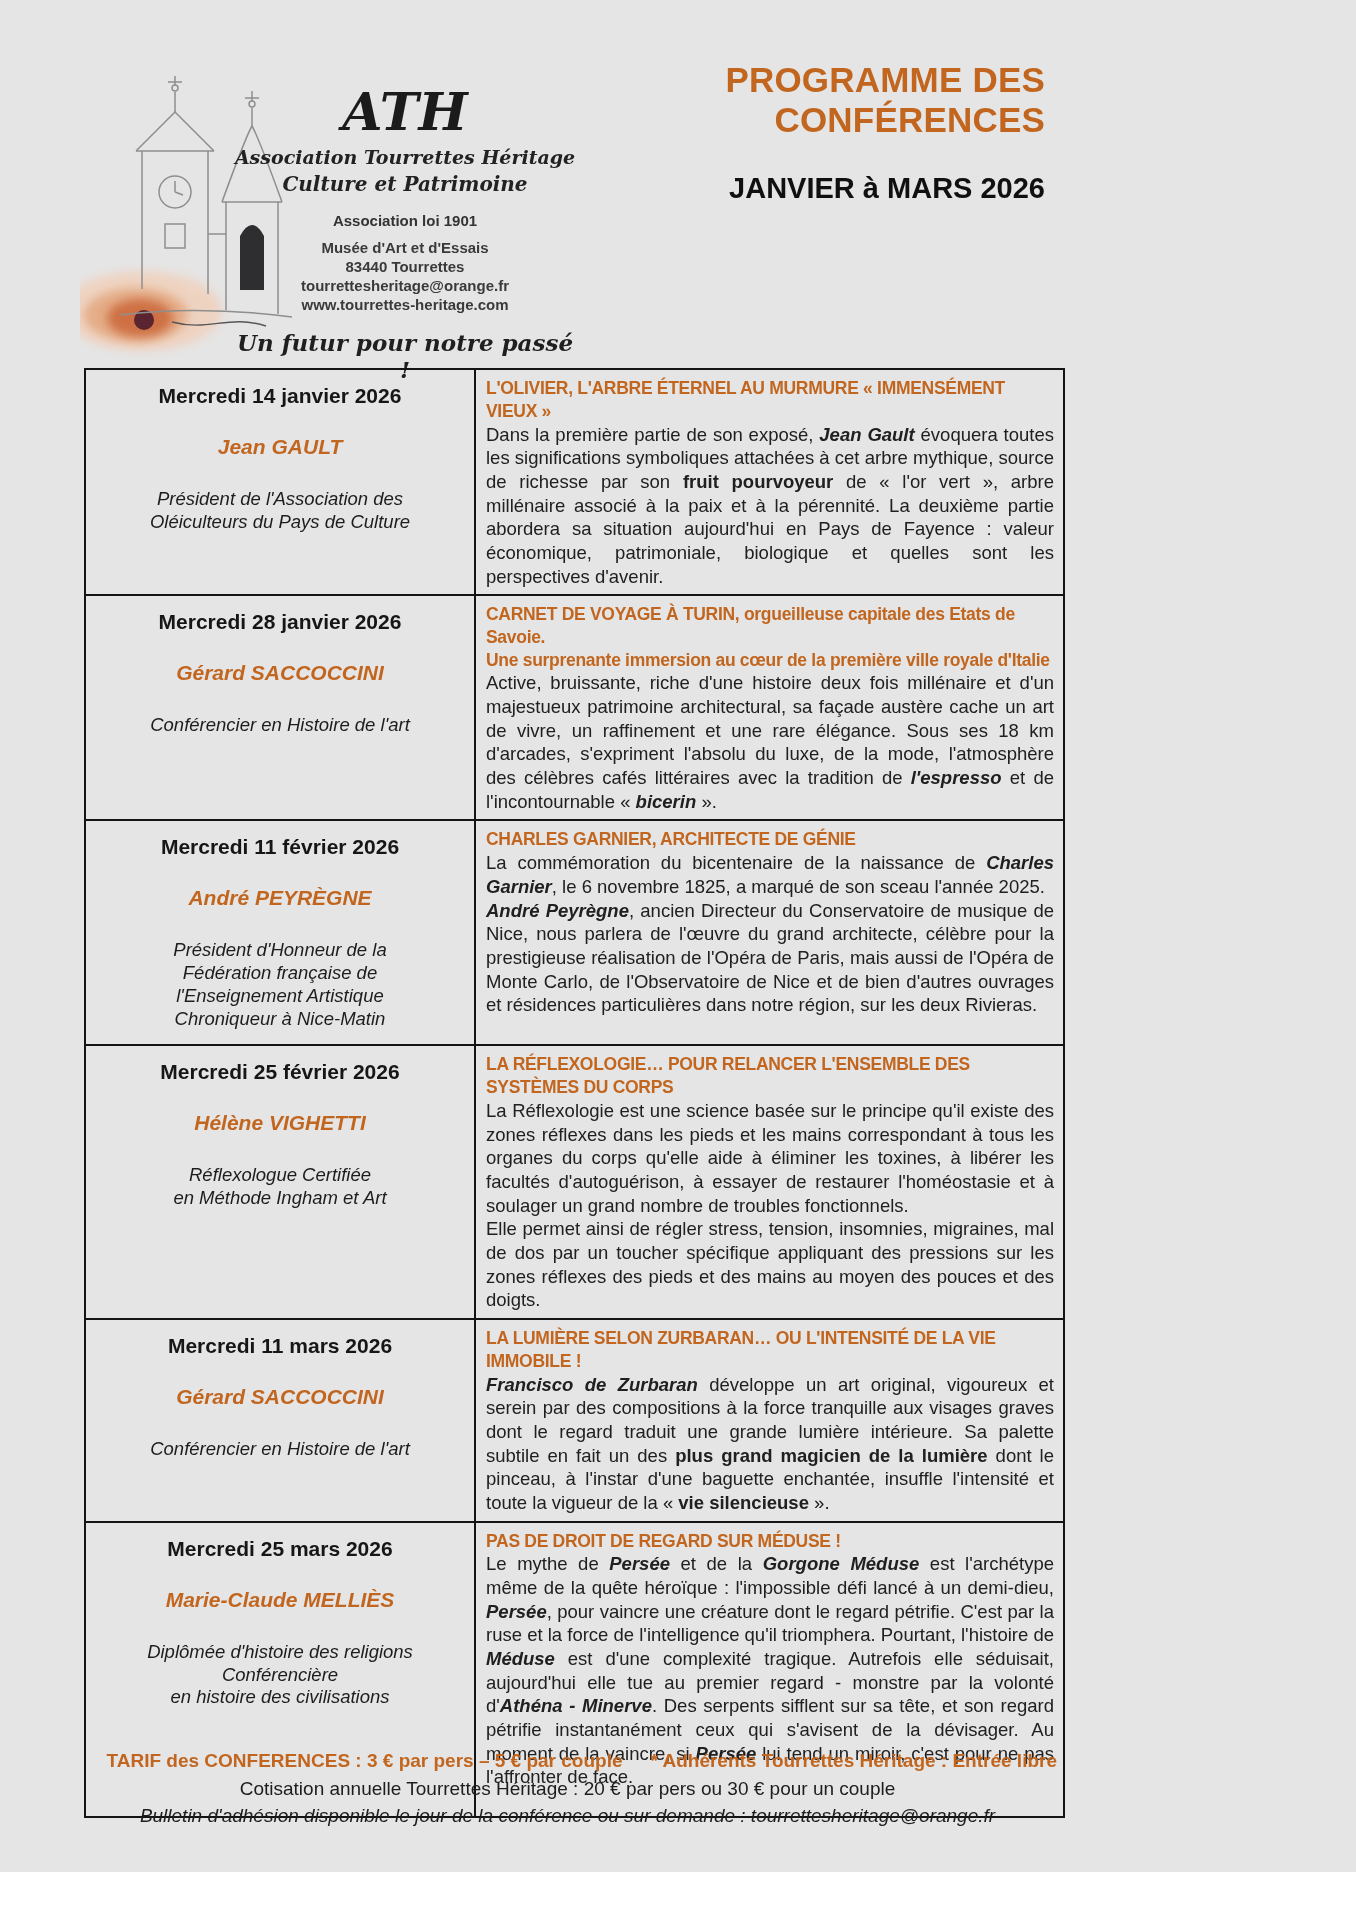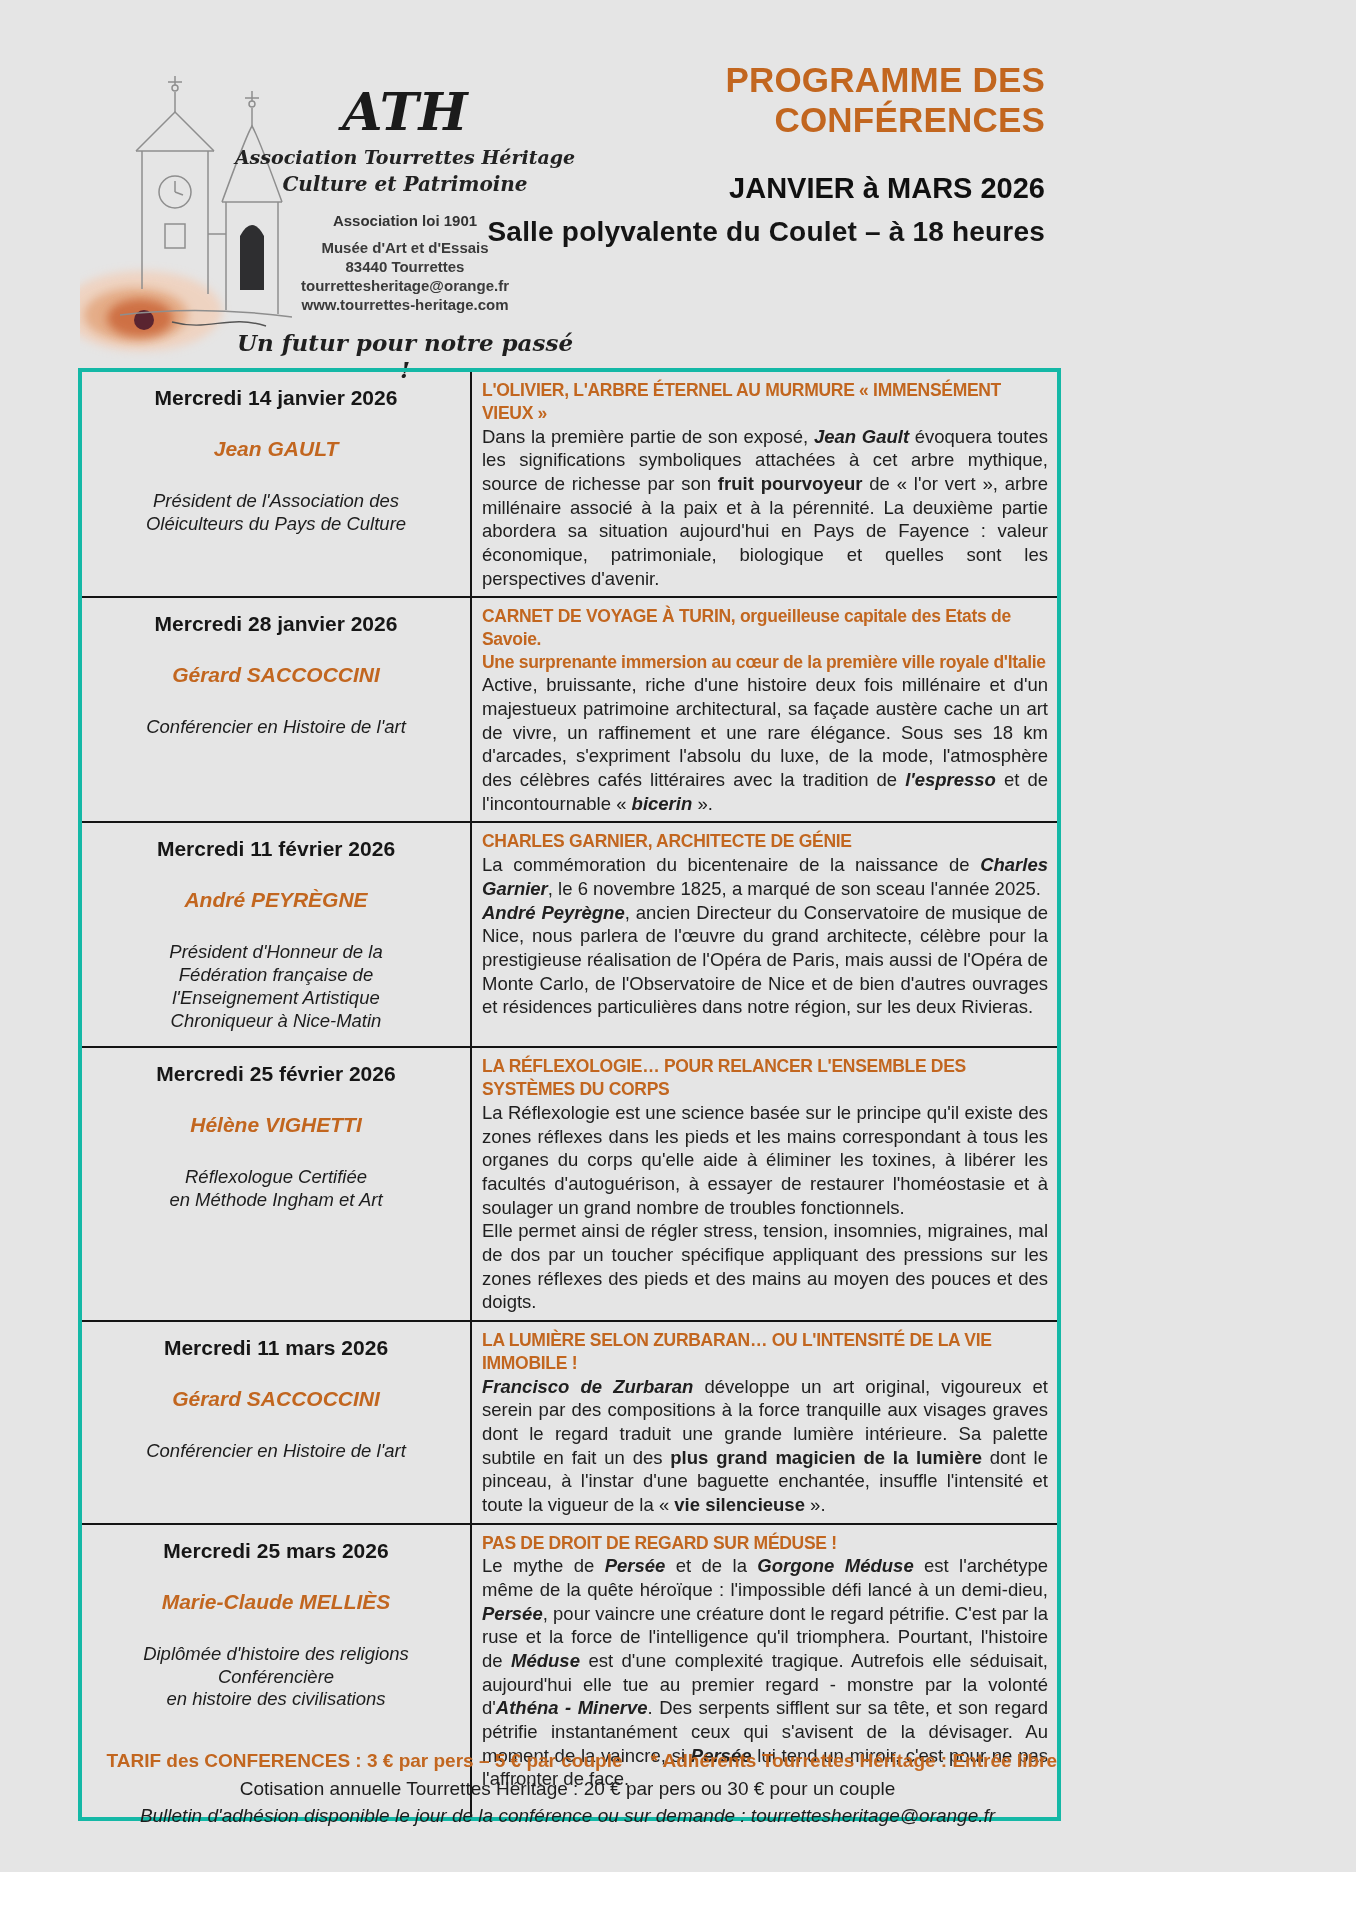--- a/index.html
+++ b/index.html
@@ -21,22 +21,22 @@
   .addr{font-size:15px;font-weight:700;color:#3a3a3a;line-height:19px;margin-top:9px;}
   .motto{font-family:"DejaVu Serif","Liberation Serif",serif;font-style:italic;font-weight:700;
        font-size:23px;margin-top:15px;color:#1f1f1f;}
   
   .head{position:absolute;right:311px;top:60px;width:600px;text-align:right;}
   .h-title{font-size:35px;font-weight:700;color:var(--accent);letter-spacing:.2px;}
   .h-period{font-size:29px;font-weight:700;color:#101010;margin-top:32px;}
   .h-series{font-size:26px;font-weight:700;color:var(--accent);margin-top:15px;}
   .h-venue{font-size:28px;font-weight:700;color:#151515;margin-top:11px;letter-spacing:.2px;}
   
-  .conf-table{position:absolute;left:78px;top:368px;width:979px;display:table;
-      border:4px solid #14b8a6;border-collapse:collapse;}
+  .conf-table{position:absolute;left:84px;top:368px;width:979px;display:table;
+      border:1px solid #14b8a6;border-collapse:collapse;}
   .conf-row{display:table-row;}
   .cell{display:table-cell;border:2px solid #141414;vertical-align:top;}
   .cell-left{width:372px;text-align:center;padding:14px 8px 8px 8px;}
   .cell-right{padding:7px 9px 6px 10px;margin-left:28px;}
   .r1{height:207px;}.r2{height:202px;}.r3{height:225px;}
   .r4{height:257px;}.r5{height:181px;}.r6{height:295px;}
   .date{font-size:21px;font-weight:700;color:#161616;}
   .speaker{font-size:21px;font-weight:700;font-style:italic;color:var(--accent);margin-top:27px;}
   .roles{font-size:18.5px;font-style:italic;color:#1d1d1d;line-height:1.24;margin-top:29px;}
   .rtitle{font-size:17.5px;font-weight:700;color:var(--accent);line-height:1.3;letter-spacing:-0.3px;text-align:left;}
@@ -106,21 +106,20 @@
           <div>tourrettesheritage@orange.fr</div>
           <div>www.tourrettes-heritage.com</div>
         </div>
       <div class="motto">Un futur pour notre passé !</div>
     </div>
   </div>
 
   <div class="head">
     <div class="h-title">PROGRAMME DES CONFÉRENCES</div>
     <div class="h-period">JANVIER à MARS 2026</div>
-    <div class="h-venue">Salle polyvalente du Coulet – à 18 heures</div>
   </div>
 
   <div class="conf-table">
 
     <div class="conf-row r1">
       <div class="cell cell-left">
         <div class="date">Mercredi 14 janvier 2026</div>
         <div class="speaker">Jean GAULT</div>
         <div class="roles">
             <div>Président de l'Association des</div>

